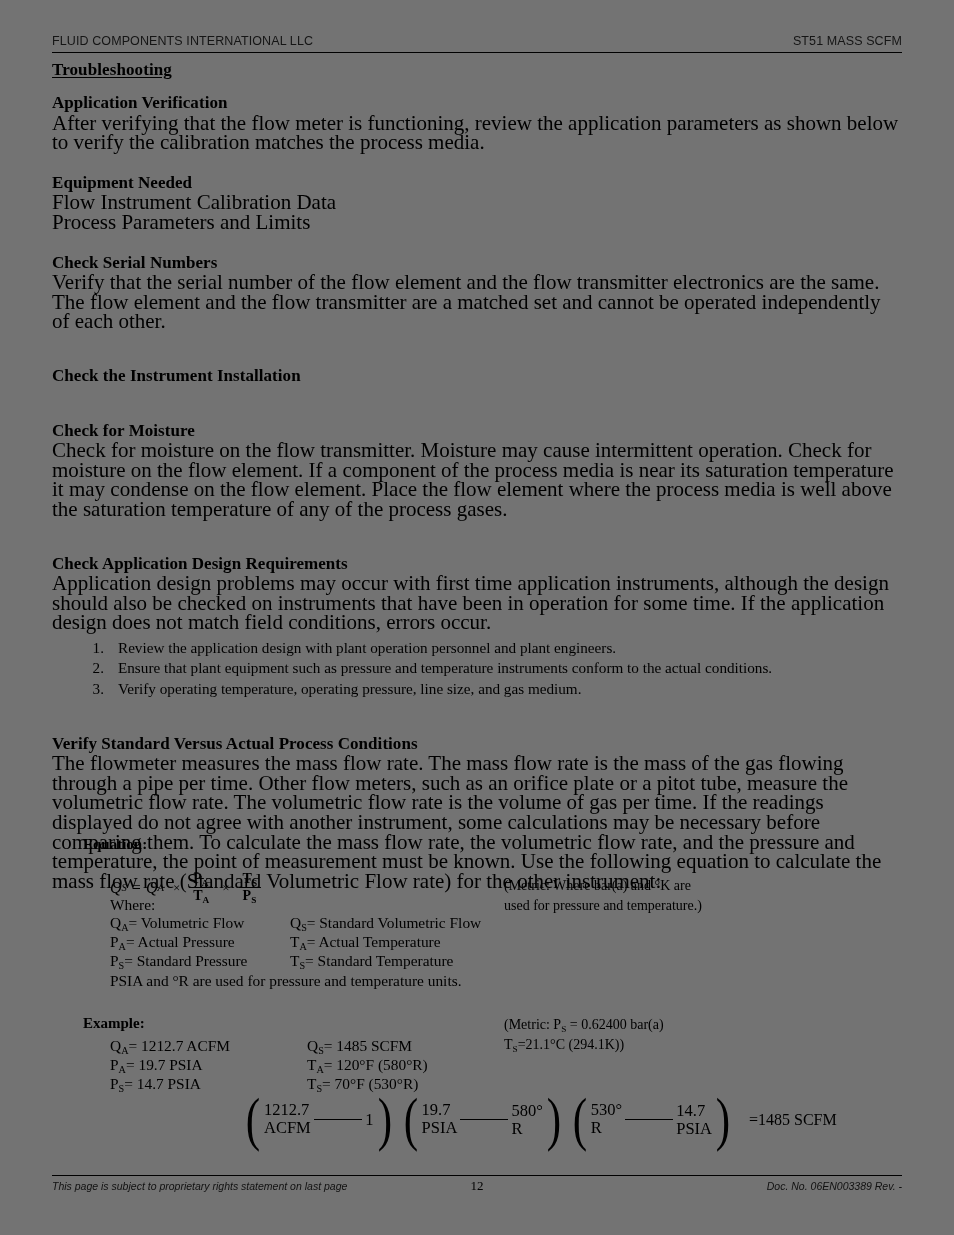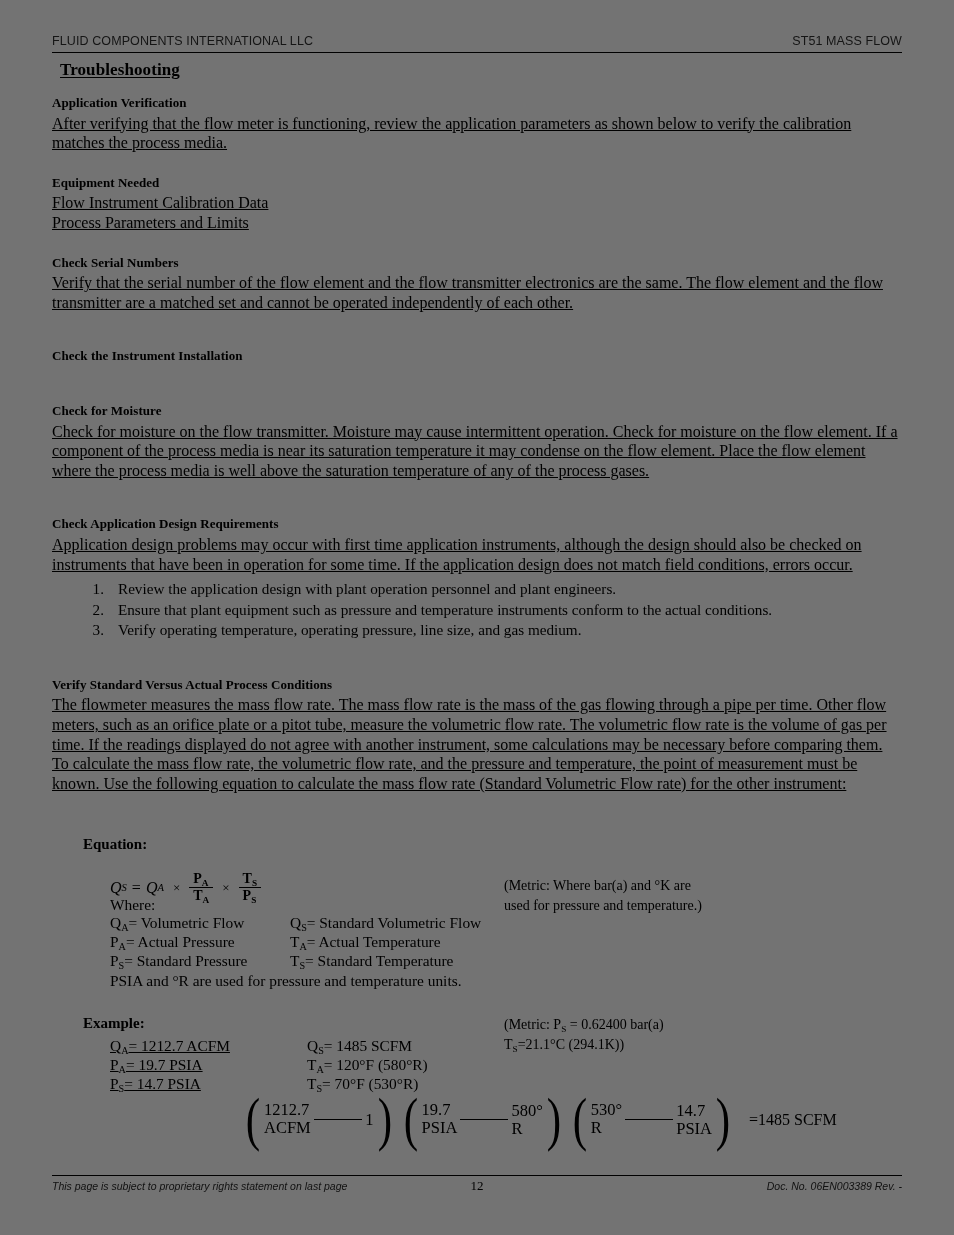--- a/index.html
+++ b/index.html
@@ -43,44 +43,42 @@
   
   .chapter-title {
     position: absolute;
     left: 52px;
     top: 60px;
     font-size: 17px;
     font-weight: bold;
     text-decoration: underline;
     text-underline-offset: 2px;
     letter-spacing: 0.1px;
-    margin-left: 8px;
   }
 
   .content {
     position: absolute;
     left: 52px;
     top: 93px;
     width: 850px;
     font-size: 15.2px;
     line-height: 19.6px;
   }
 
   h3.sect {
-    font-size: 13px;
+    font-size: 17px;
     font-weight: bold;
     margin: 0 0 1px 0;
     letter-spacing: 0.05px;
   }
   p.body {
     margin: 0;
     text-align: left;
-    font-size: 16px;
+    font-size: 21px;
     line-height: 19.6px;
-    text-decoration: underline;
   }
   .gap-lg { height: 20px; }
   .gap-md { height: 14px; }
 
   ol.numlist {
     margin: 5px 0 0 0;
     padding: 0 0 0 58px;
     list-style: none;
     counter-reset: numitem;
   }
@@ -179,21 +177,21 @@
 
   .extable {
     position: absolute;
     left: 110px;
     top: 1036px;
     font-size: 15.4px;
     line-height: 19px;
     border-collapse: collapse;
   }
   .extable td { padding: 0; white-space: nowrap; }
-  .extable td.c1 { width: 197px; text-decoration: underline; }
+  .extable td.c1 { width: 197px; }
 
   
   .bigeq {
     position: absolute;
     left: 243px;
     top: 1098px;
     display: flex;
     align-items: center;
     font-size: 17px;
   }
@@ -263,21 +261,21 @@
     font-size: 13px;
   }
 </style>
 </head>
 <body>
 
 <div class="page">
 
   <div class="page-header">
     <span>FLUID COMPONENTS INTERNATIONAL LLC</span>
-    <span>ST51 MASS FLOW</span>
+    <span>ST51 MASS SCFM</span>
   </div>
   <div class="header-rule"></div>
 
   <div class="chapter-title">Troubleshooting</div>
 
   <div class="content">
 
     <h3 class="sect">Application Verification</h3>
     <p class="body">After verifying that the flow meter is functioning, review the application parameters as shown below to verify the calibration matches the process media.</p>
 

